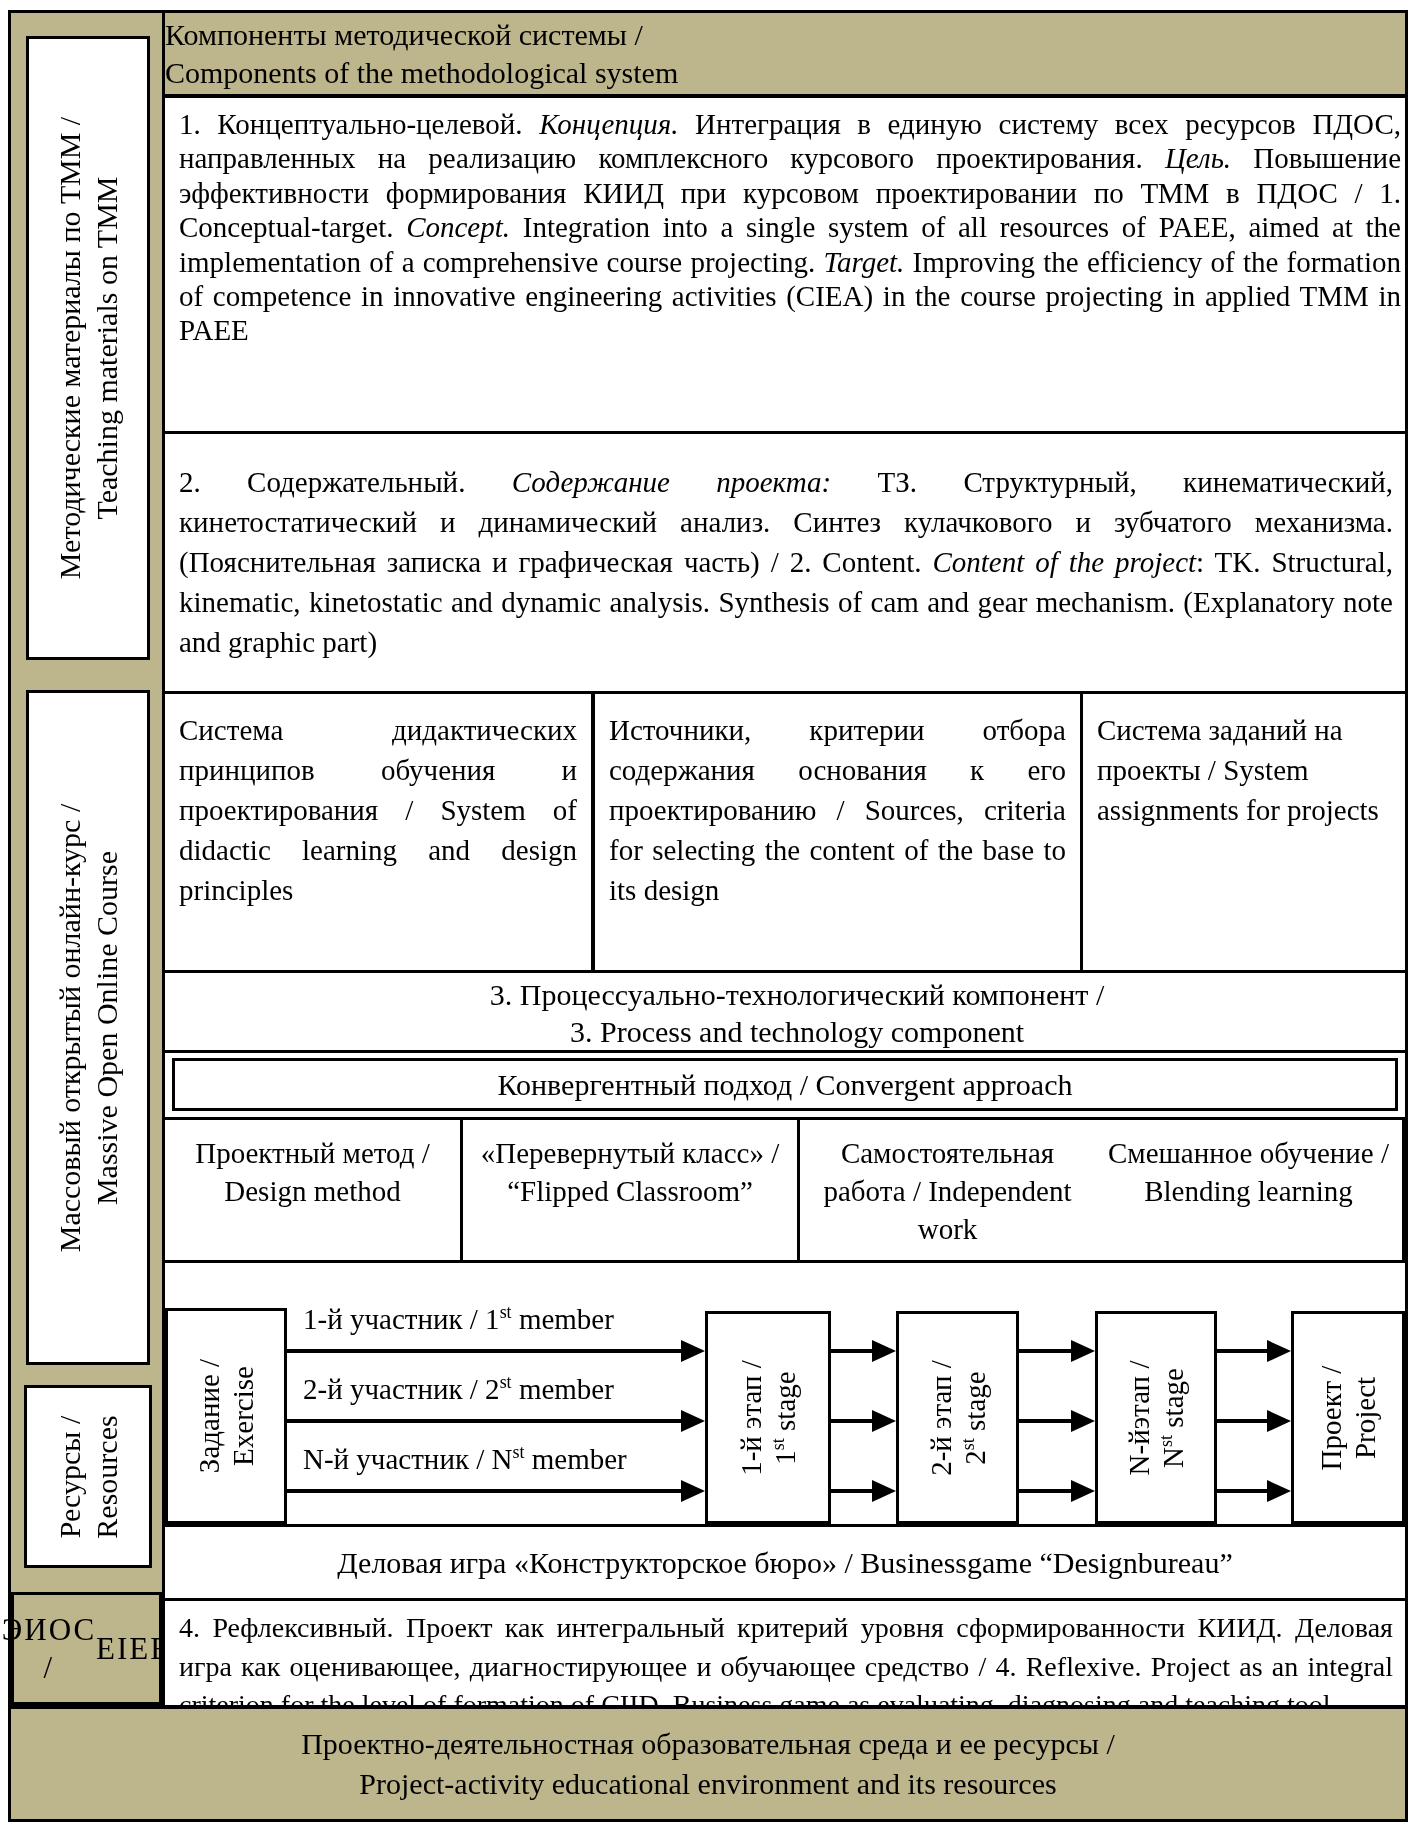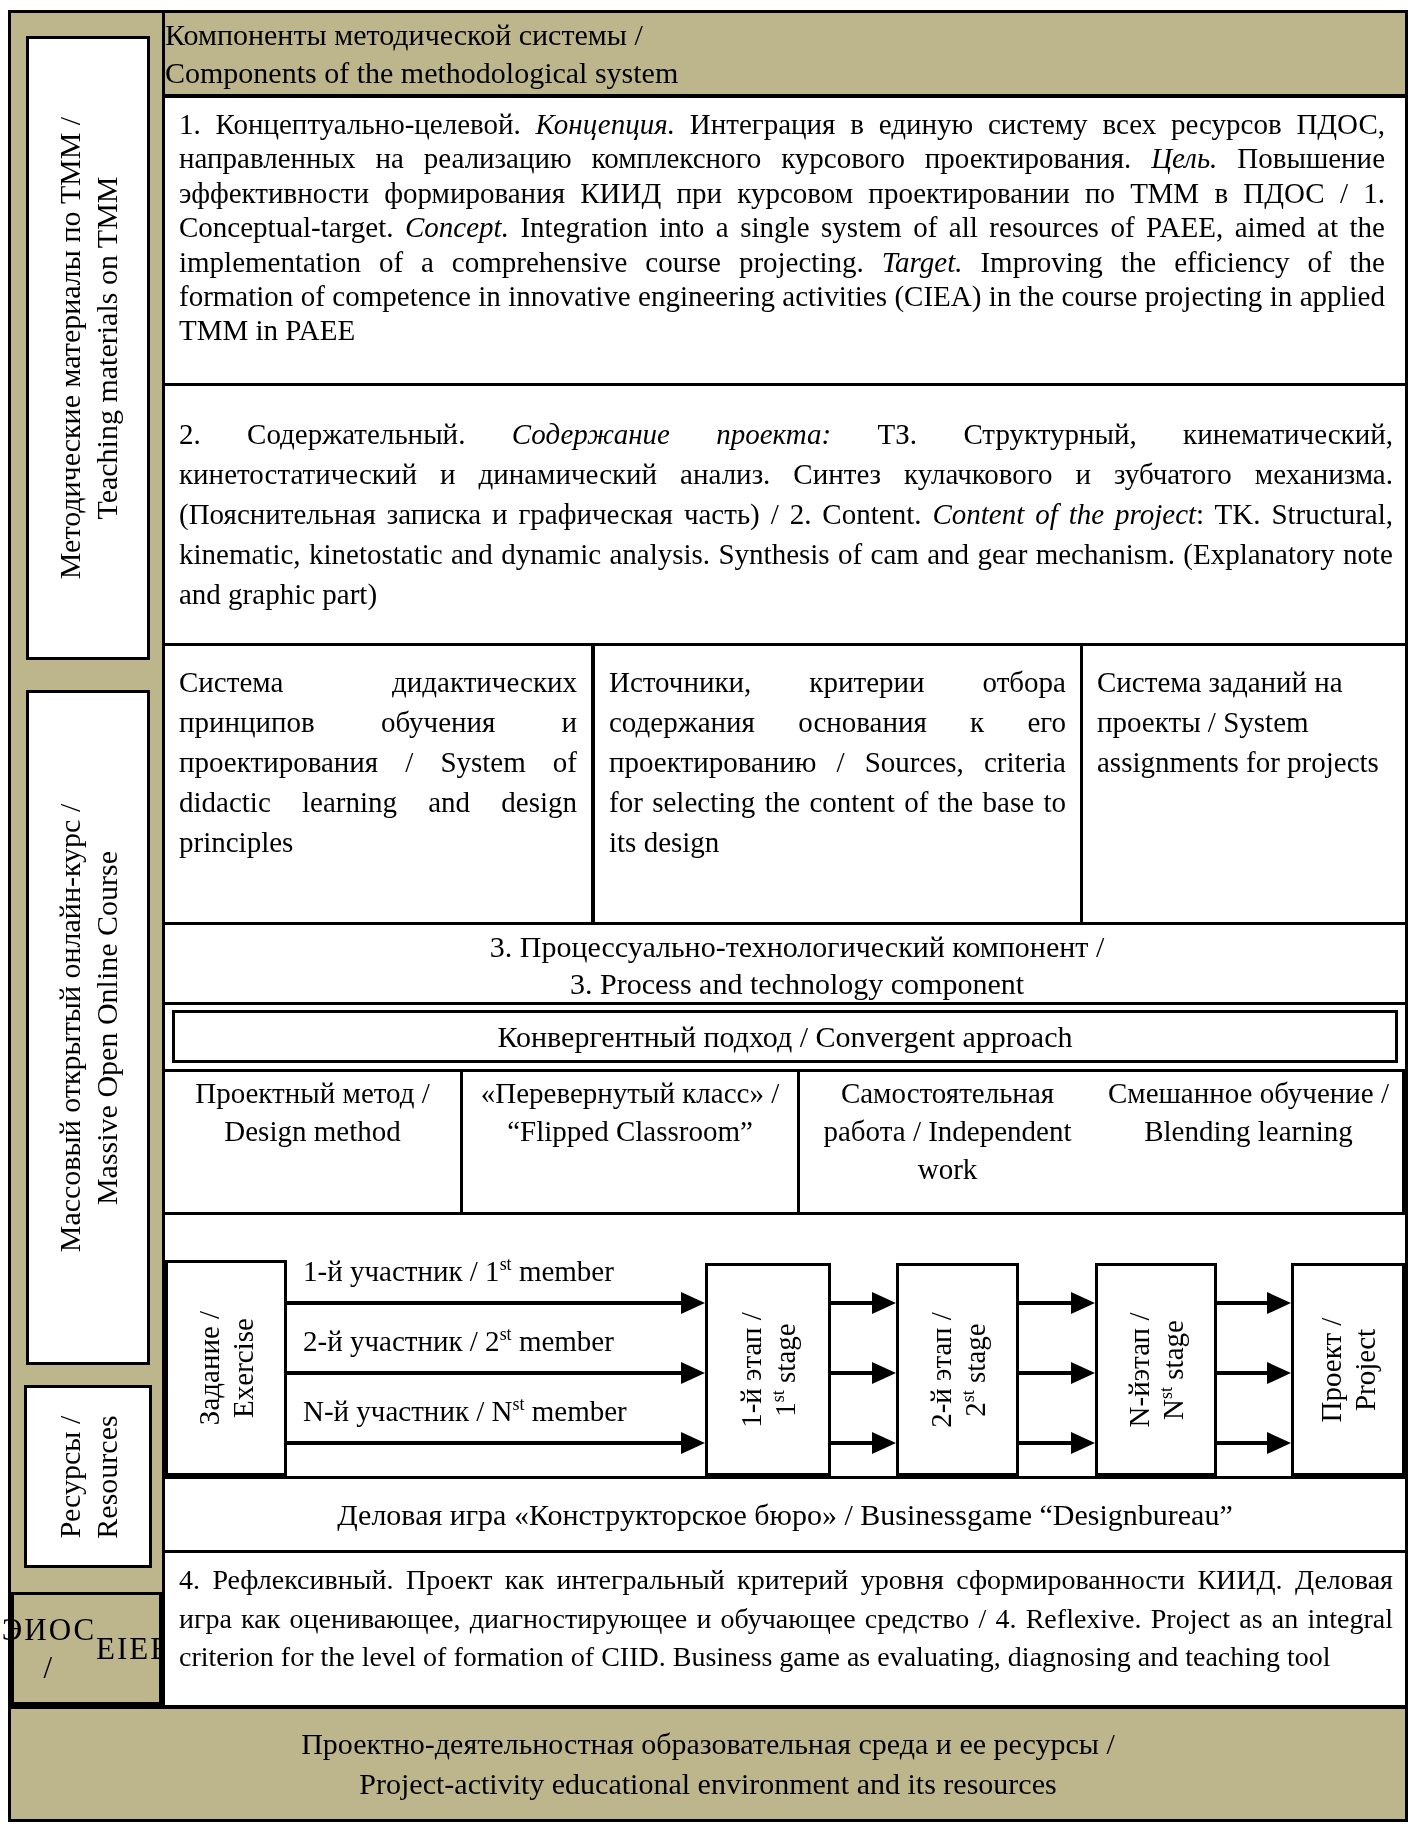--- a/index.html
+++ b/index.html
@@ -8,33 +8,33 @@
   .frame{position:absolute;left:8px;top:10px;width:1400px;height:1812px;
          border:3px solid #000;background:var(--tan,#bdb58c);box-sizing:border-box;}
   .frame *, .frame *::before, .frame *::after{box-sizing:border-box;}
 
   
   .main{position:absolute;left:151px;top:0;width:1243px;height:1692px;
         border-left:3px solid #000;background:#fff;}
   .row{overflow:hidden;}
   .hdr{height:85px;background:var(--tan,#bdb58c);border-bottom:4px solid #000;
        font-size:30px;line-height:38px;padding-top:3px;}
-  .blk1{height:288px;padding:9px 20px 0 14px;font-size:29px;line-height:34.4px;text-align:justify;border-bottom:3px solid #000;}
+  .blk1{height:336px;padding:9px 4px 0 14px;font-size:29px;line-height:34.4px;text-align:justify;border-bottom:3px solid #000;}
   .blk2{height:260px;padding:28px 12px 0 14px;font-size:29px;line-height:40px;text-align:justify;border-bottom:3px solid #000;}
   .cells3{height:279px;display:flex;border-bottom:3px solid #000;}
   .cells3 .c{padding:16px 14px 0 14px;font-size:29px;line-height:40px;}
   .c3a{width:430px;border-right:4px solid #000;text-align:justify;}
   .c3b{width:488px;border-right:3px solid #000;text-align:justify;}
   .c3c{flex:1;text-align:left;}
   .proc{height:80px;border-bottom:3px solid #000;text-align:center;font-size:30px;line-height:37px;padding-top:3px;padding-left:24px;}
   .convrow{height:64px;position:relative;}
   .convbox{position:absolute;left:7px;right:7px;top:5px;bottom:6px;border:3px solid #000;
            display:flex;align-items:center;justify-content:center;font-size:30px;}
   .cells4{height:146px;display:flex;border-top:3px solid #000;border-bottom:3px solid #000;}
-  .cells4 .c{text-align:center;font-size:29px;line-height:38px;padding:2px 8px 0 8px;}
+  .cells4 .c{text-align:center;font-size:29px;line-height:38px;padding:14px 8px 0 8px;}
   .c4a{width:298px;border-right:3px solid #000;}
   .c4b{width:337px;border-right:3px solid #000;}
   .c4c{width:310px;border-right:3px solid #000;}
   .c4d{flex:1;}
   .flow{height:264px;position:relative;border-bottom:3px solid #000;background:#fff;}
   .bgrow{height:74px;border-bottom:3px solid #000;display:flex;align-items:center;justify-content:center;font-size:30px;}
   .blk4{height:173px;padding:8px 12px 0 14px;font-size:28px;line-height:38.5px;text-align:justify;}
 
   
   .footer{position:absolute;left:0;top:1692px;width:1394px;height:114px;

